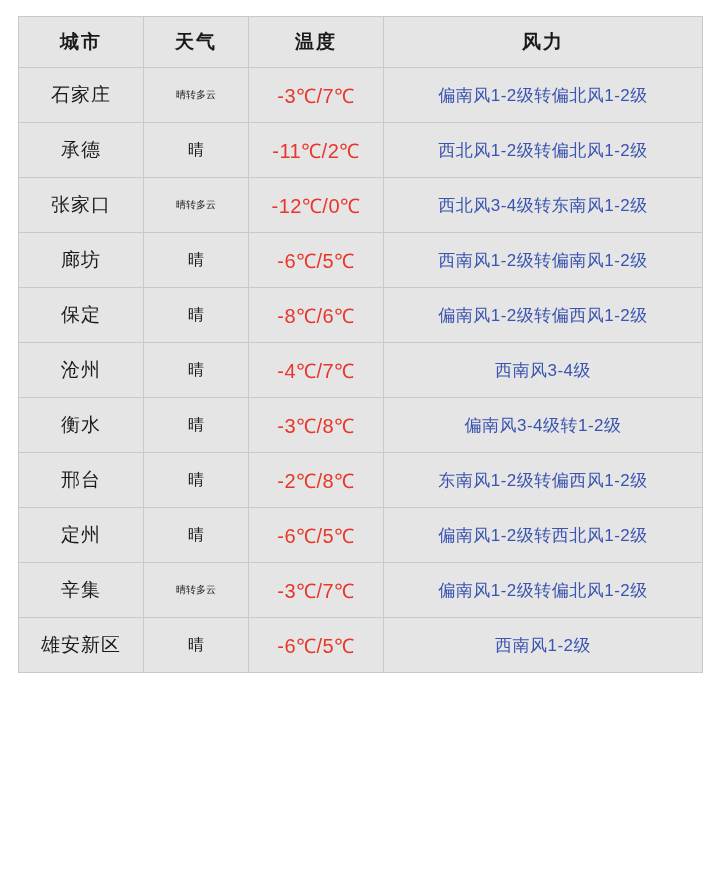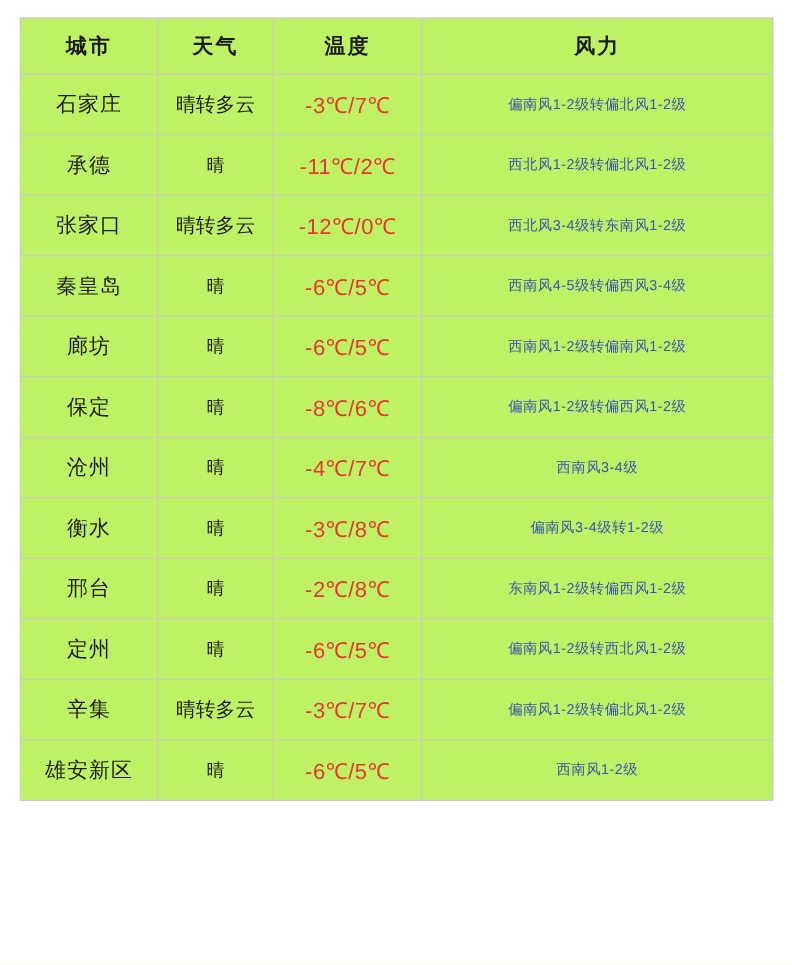--- a/index.html
+++ b/index.html
@@ -17,21 +17,21 @@
     width: 720px;
     height: 877px;
     box-sizing: border-box;
     padding: 16px 18px 14px 18px;
     background: #ffffff;
   }
   table.weather {
     width: 684px;
     border-collapse: collapse;
     table-layout: fixed;
-    background: #bef264;
+    background: #e5e5e5;
   }
   table.weather col.c-city  { width: 125px; }
   table.weather col.c-wx    { width: 105px; }
   table.weather col.c-temp  { width: 135px; }
   table.weather col.c-wind  { width: 319px; }
 
   table.weather th,
   table.weather td {
     border: 1px solid #c9c9c9;
     text-align: center;
@@ -47,33 +47,33 @@
   }
   table.weather tbody tr {
     height: 55px;
   }
   td.city {
     font-size: 19px;
     color: #1a1a1a;
     letter-spacing: 1px;
   }
   td.wx {
-    font-size: 18px;
+    font-size: 10px;
     color: #1a1a1a;
   }
   td.wx.short {
     font-size: 16px;
   }
   td.temp {
     font-size: 20px;
     color: #e8362a;
     letter-spacing: 0.5px;
   }
   td.wind {
-    font-size: 13px;
+    font-size: 17px;
     color: #3a54b0;
     letter-spacing: 0.5px;
   }
 </style>
 </head>
 <body>
 
 <div class="page">
   <table class="weather">
     <colgroup>
@@ -101,26 +101,20 @@
           <td class="city">承德</td>
           <td class="wx short">晴</td>
           <td class="temp">-11℃/2℃</td>
           <td class="wind">西北风1-2级转偏北风1-2级</td>
         </tr>
         <tr>
           <td class="city">张家口</td>
           <td class="wx">晴转多云</td>
           <td class="temp">-12℃/0℃</td>
           <td class="wind">西北风3-4级转东南风1-2级</td>
-        </tr>
-        <tr>
-          <td class="city">秦皇岛</td>
-          <td class="wx short">晴</td>
-          <td class="temp">-6℃/5℃</td>
-          <td class="wind">西南风4-5级转偏西风3-4级</td>
         </tr>
         <tr>
           <td class="city">廊坊</td>
           <td class="wx short">晴</td>
           <td class="temp">-6℃/5℃</td>
           <td class="wind">西南风1-2级转偏南风1-2级</td>
         </tr>
         <tr>
           <td class="city">保定</td>
           <td class="wx short">晴</td>

